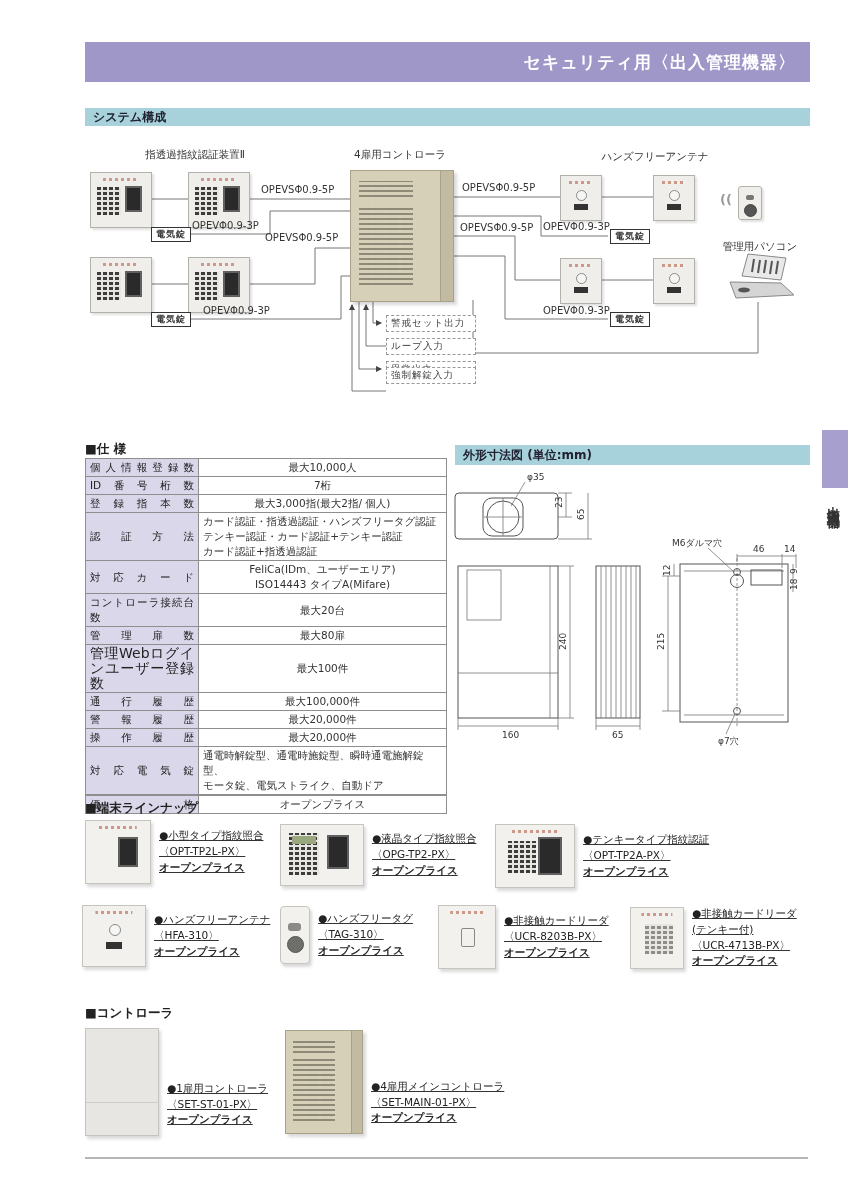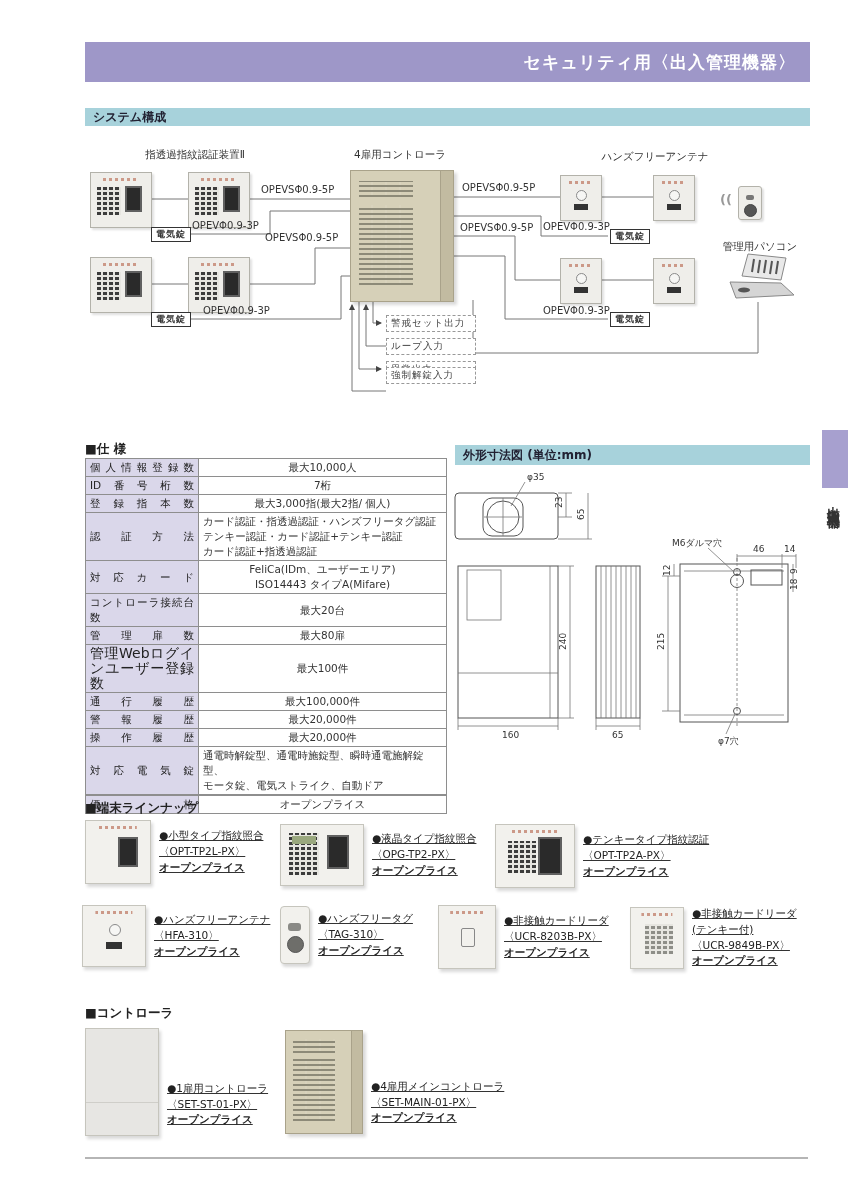--- a/index.html
+++ b/index.html
@@ -418,21 +418,21 @@
     </div>
   </div>
   <div class="card" style="left:630px;top:906px;">
     <div class="pimg" style="width:52px;height:60px;">
       <div class="odots"></div>
       <div class="kgrid" style="left:14px;top:16px;width:28px;height:30px;background-color:#8e8e88;"></div>
     </div>
     <div class="txt">
       <div>●非接触カードリーダ</div>
       <div>(テンキー付)</div>
-      <div>〈UCR-9849B-PX〉</div>
+      <div>〈UCR-4713B-PX〉</div>
       <div class="price">オープンプライス</div>
     </div>
   </div>
 
   <div class="abs h2" style="left:85px;top:1005px;">■コントローラ</div>
 
   <div class="card bottomalign" style="left:85px;top:1028px;">
     <div class="pimg" style="width:72px;height:106px;background:#e7e6e3;">
       <div style="position:absolute;left:0;bottom:32px;width:100%;border-top:1px solid #cfcec9;"></div>
     </div>

